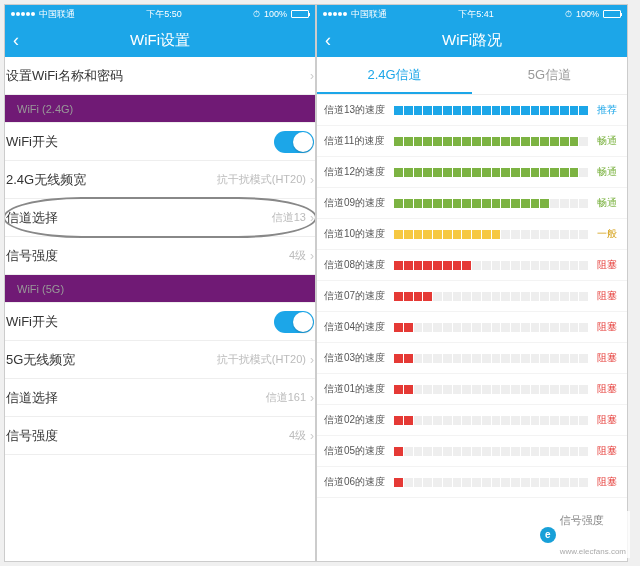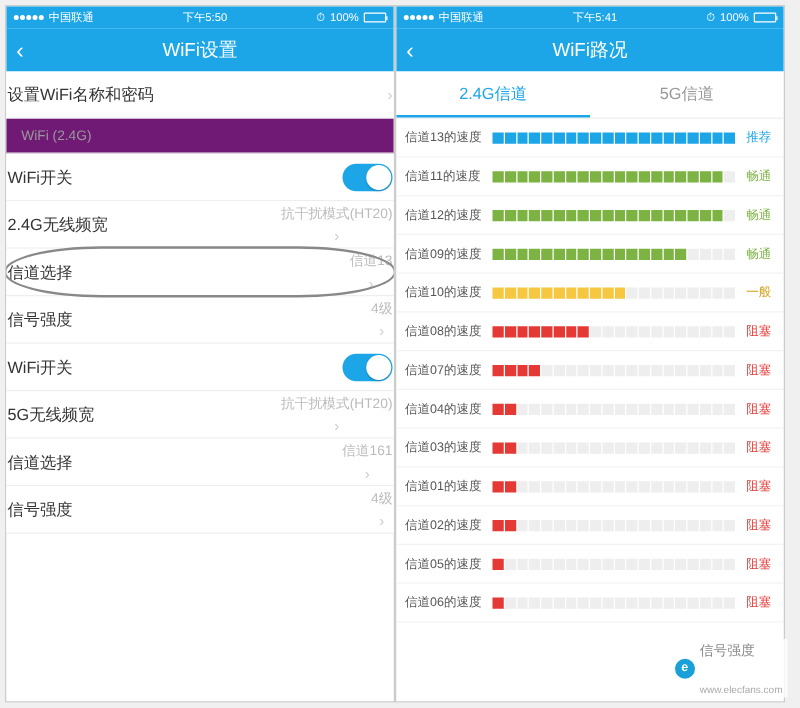--- a/index.html
+++ b/index.html
@@ -13,21 +13,21 @@
 .dots { display: flex; gap: 1px; }
 .dot { width: 4px; height: 4px; border-radius: 50%; background: #fff; }
 .battery { width: 18px; height: 8px; border: 1px solid #fff; border-radius: 1px; position: relative; }
 .battery::after { content: ""; position: absolute; right: -2px; top: 2px; width: 1px; height: 3px; background: #fff; }
 .battery-fill { background: #fff; height: 100%; width: 90%; }
 
 .header { background: #1ca6e8; color: #fff; height: 34px; display: flex; align-items: center; justify-content: center; position: relative; font-size: 15px; }
 .back { position: absolute; left: 8px; font-size: 18px; }
 
 .row { background: #fff; border-bottom: 1px solid #eee; height: 38px; display: flex; align-items: center; justify-content: space-between; padding: 0 1px; font-size: 13px; color: #333; }
-.row .value { color: #bbb; font-size: 11px; display: flex; align-items: center; gap: 4px; flex-direction: column; }
+.row .value { color: #bbb; font-size: 11px; display: flex; align-items: flex-end; gap: 4px; }
 .chev { color: #ccc; font-size: 12px; }
 .section-header { background: #701a75; color: #999; font-size: 11px; height: 28px; display: flex; align-items: center; padding: 0 12px; border-bottom: 1px solid #eee; }
 
 .toggle { width: 40px; height: 22px; border-radius: 11px; position: relative; }
 .toggle.on { background: #1ca6e8; }
 .toggle.off { background: #ddd; }
 .toggle::after { content: ""; position: absolute; width: 20px; height: 20px; background: #fff; border-radius: 50%; top: 1px; box-shadow: 0 1px 2px rgba(0,0,0,0.2); }
 .toggle.on::after { right: 1px; }
 .toggle.off::after { left: 1px; }
 
@@ -110,20 +110,21 @@
         </span>
       <span class="ellipse-overlay"></span>
     </div>
     <div class="row">
       <span>信号强度</span>
       <span class="value">
           <span>4级</span>
           <span class="chev">›</span>
         </span>
     </div>
+    <div class="section-header">WiFi (5G)</div>
     <div class="row">
       <span>WiFi开关</span>
       <span class="toggle on"></span>
     </div>
     <div class="row">
       <span>5G无线频宽</span>
       <span class="value">
           <span>抗干扰模式(HT20)</span>
           <span class="chev">›</span>
         </span>

